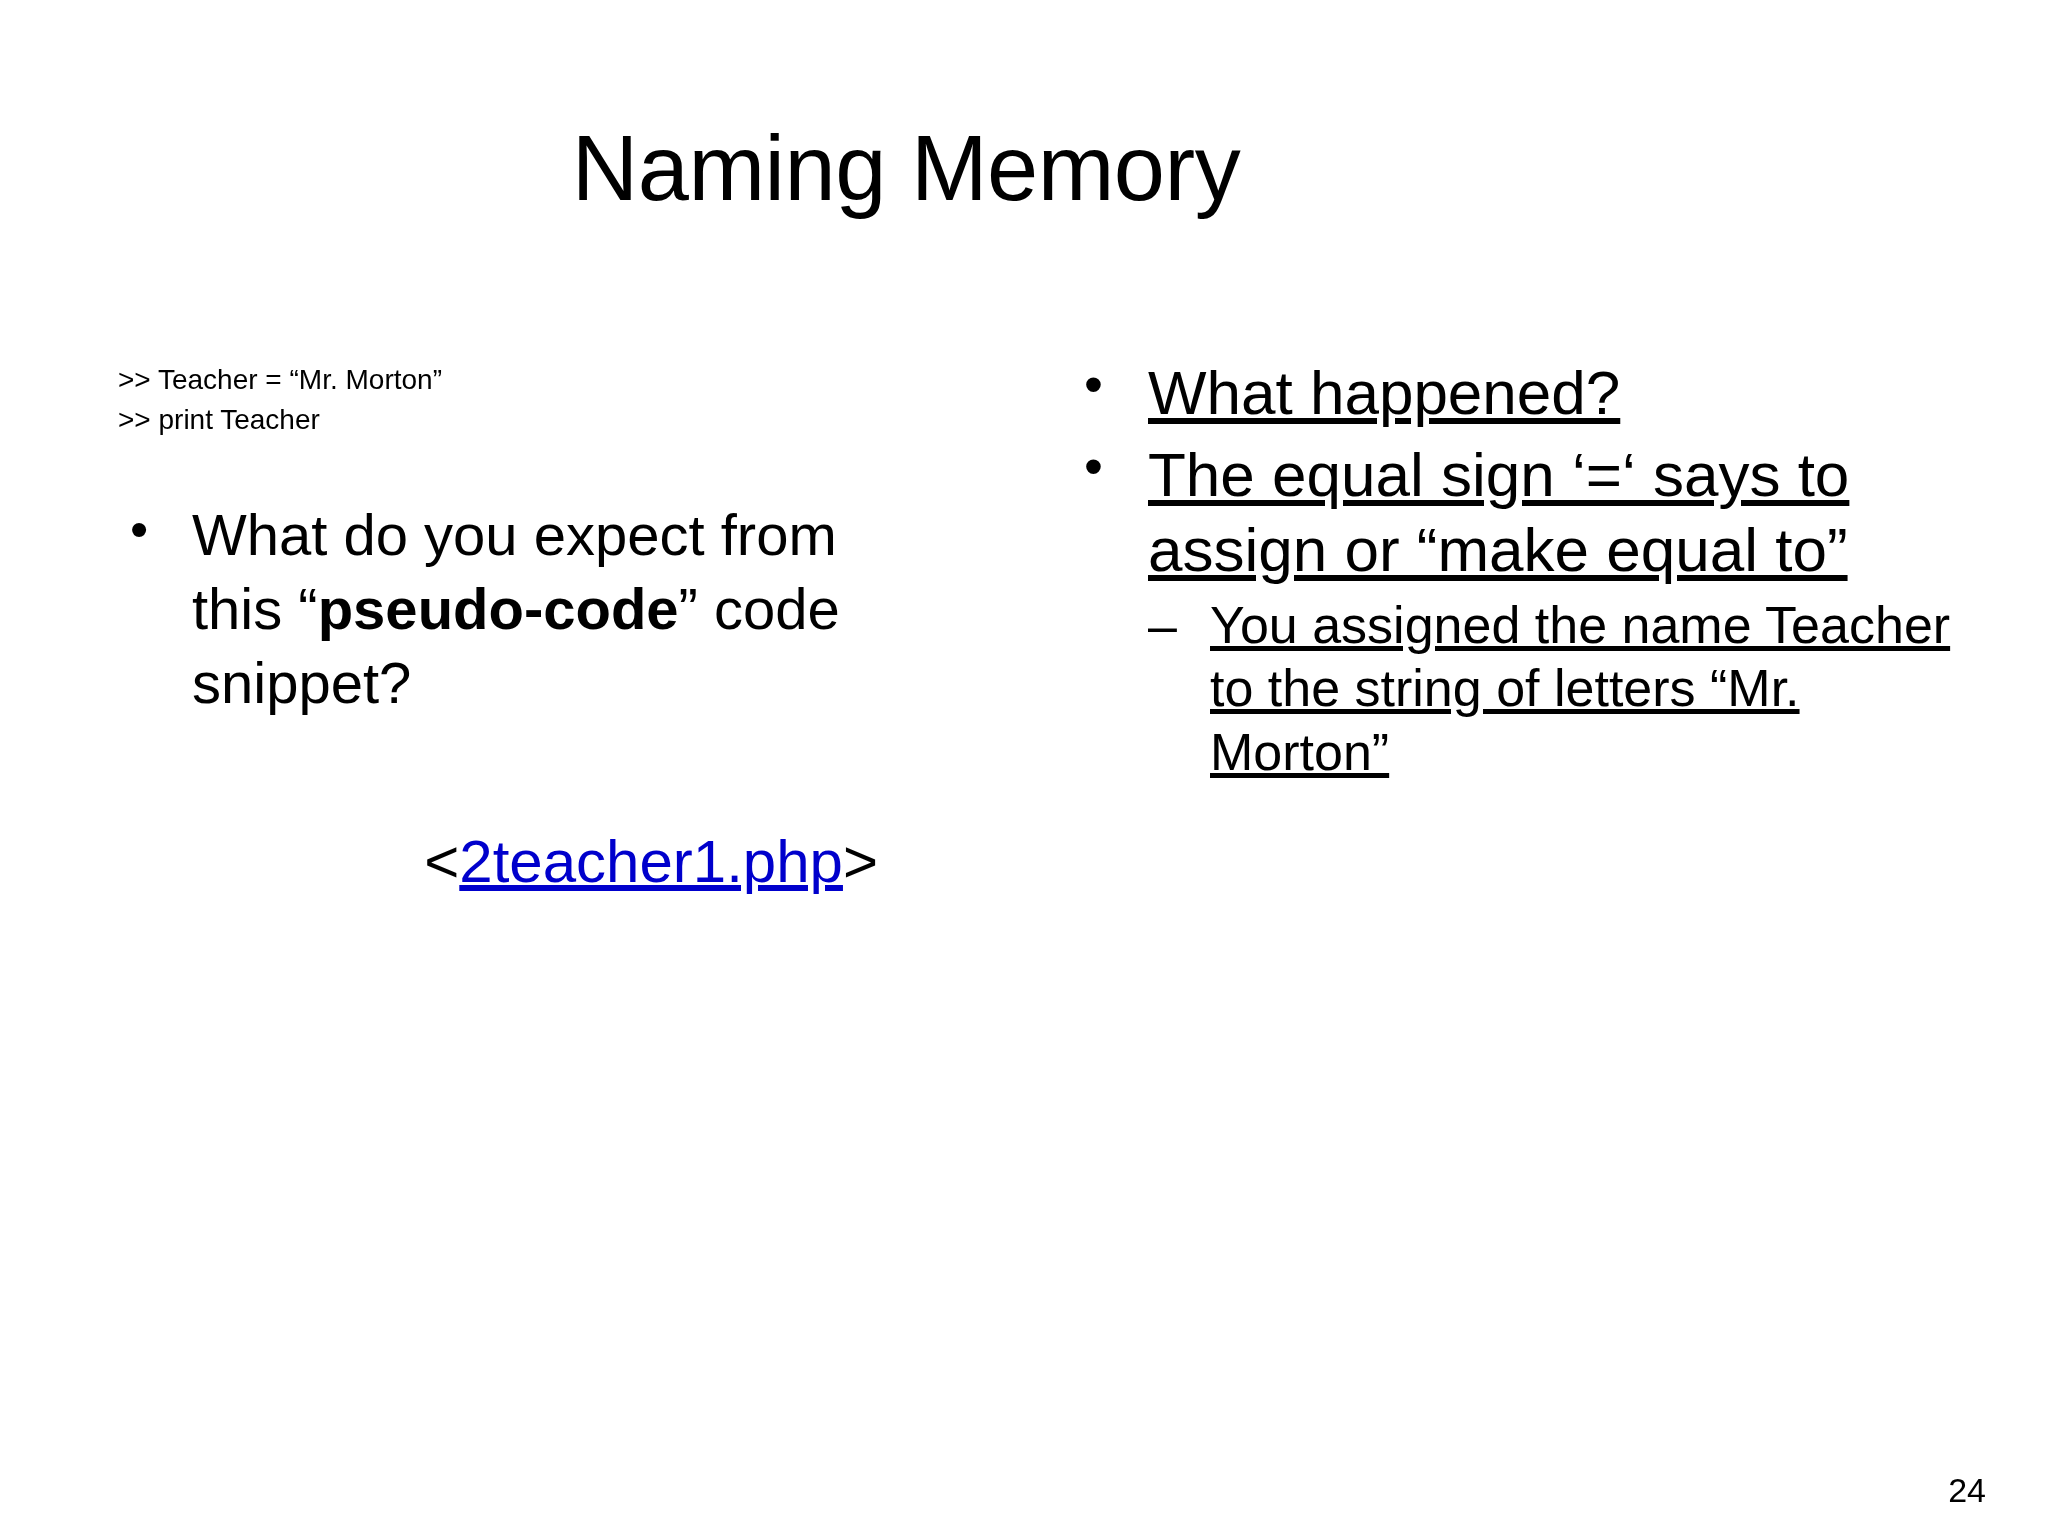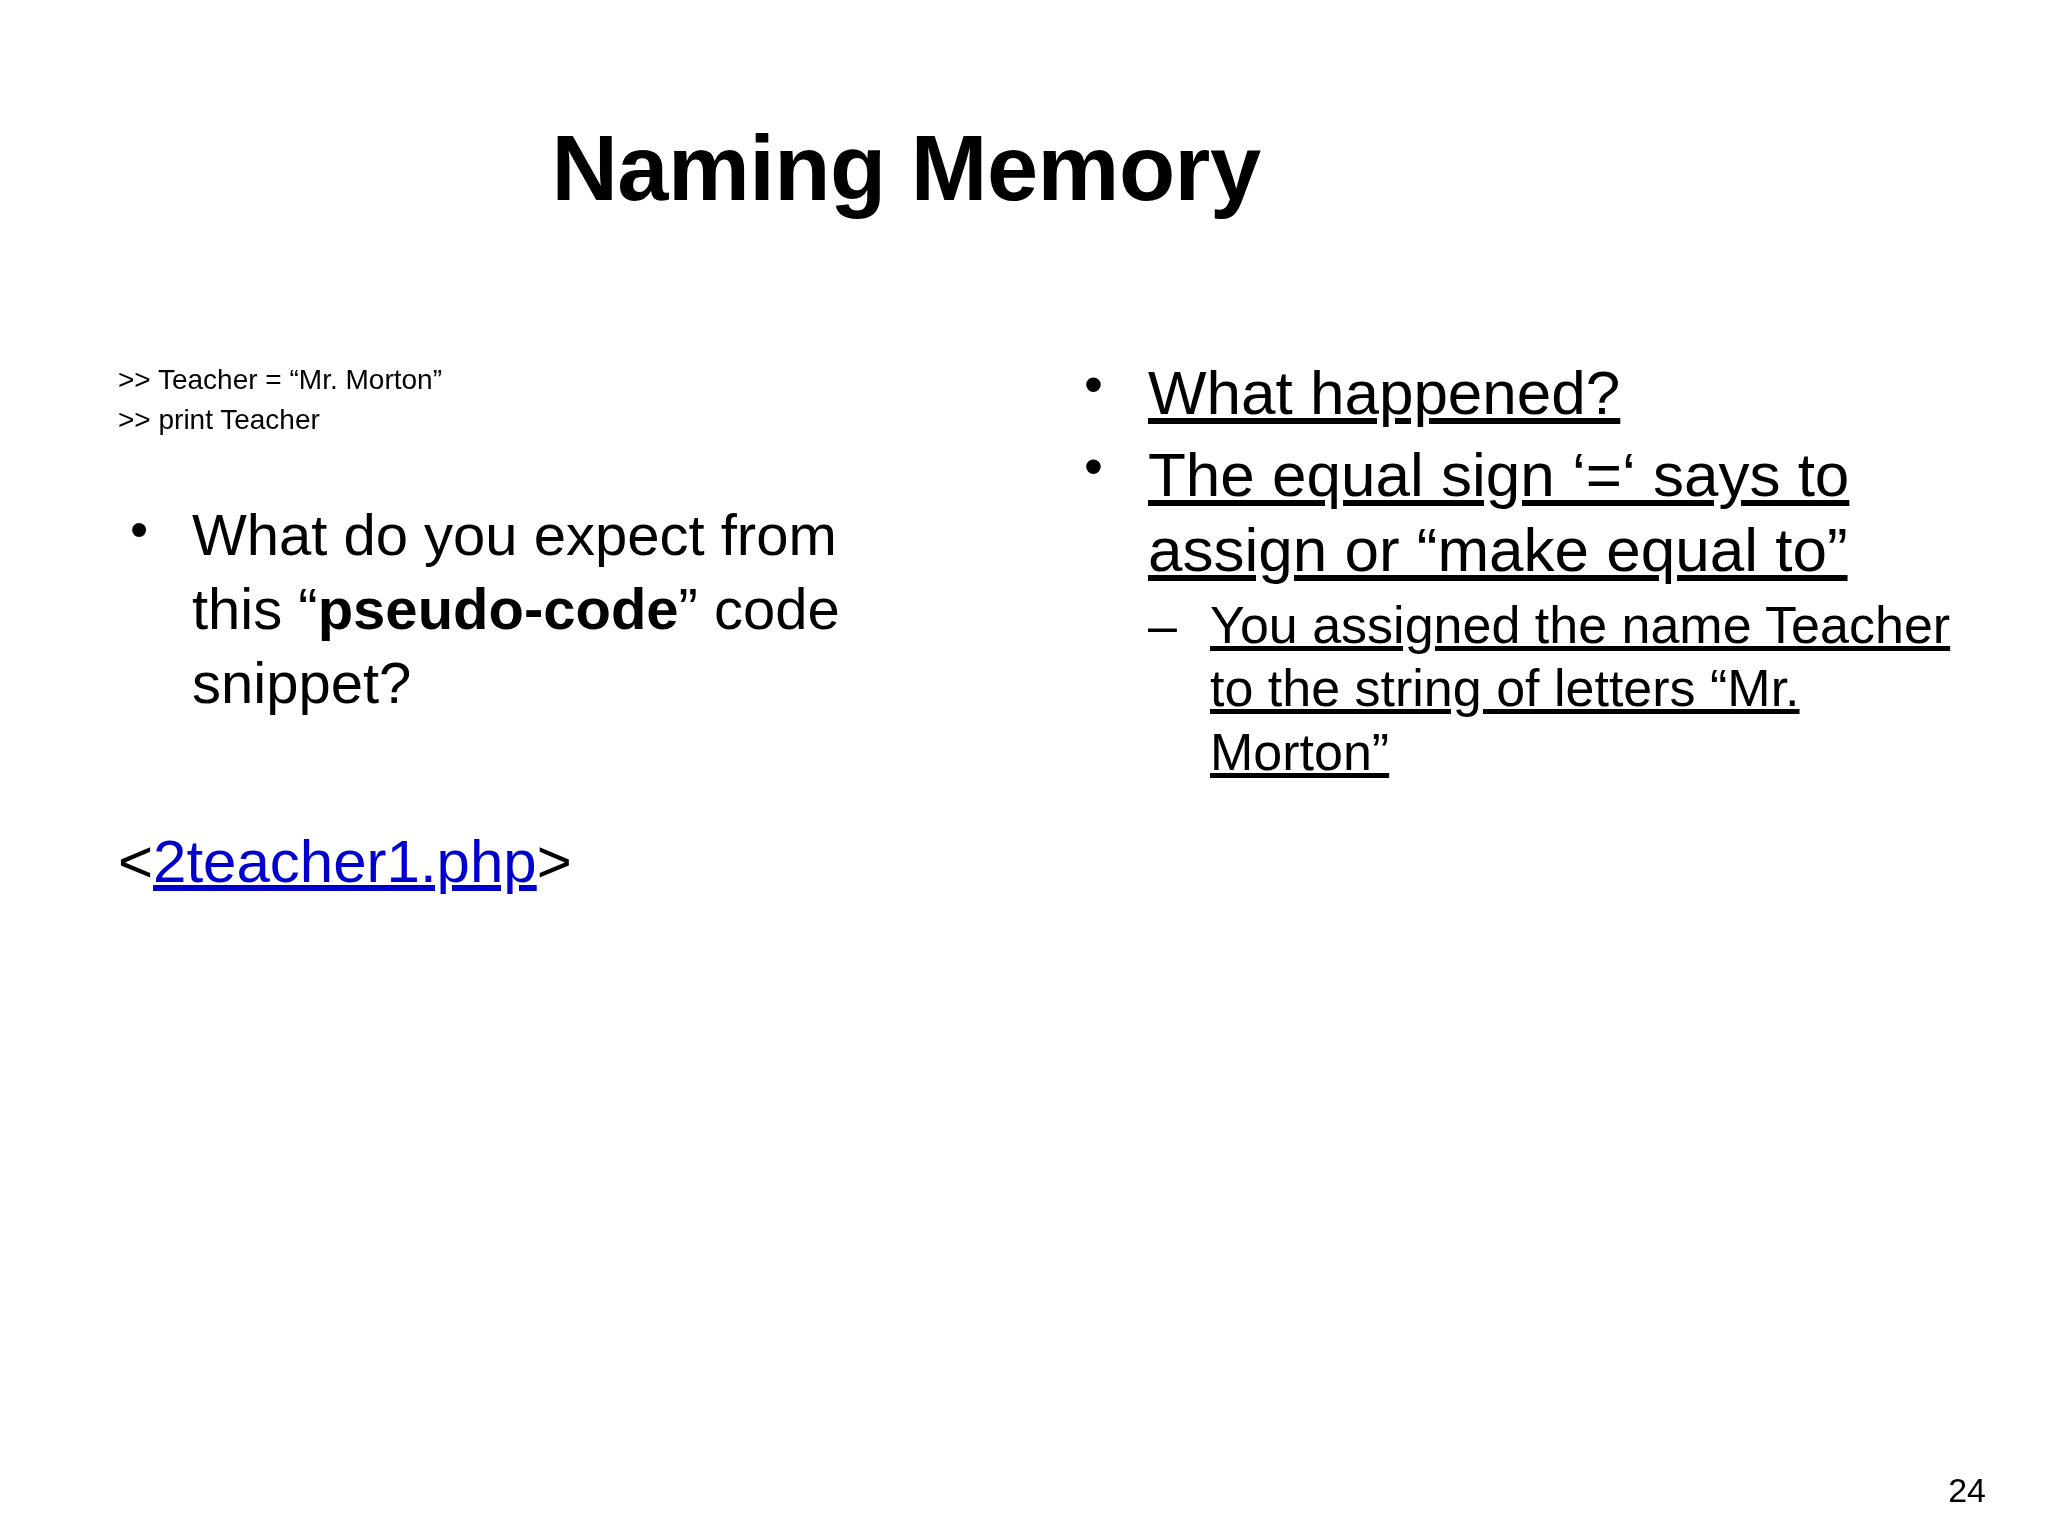--- a/index.html
+++ b/index.html
@@ -23,21 +23,21 @@
     background: #ffffff;
   }
   .slide-title {
     position: absolute;
     left: 0;
     top: 120px;
     width: 1812px;
     text-align: center;
     font-size: 92px;
     line-height: 1.05;
-    font-weight: 700;
+    font-weight: 400;
     letter-spacing: -0.5px;
   }
 
   
   .col-left {
     position: absolute;
     left: 118px;
     top: 360px;
     width: 760px;
   }
@@ -72,20 +72,21 @@
   li.bullet b { font-weight: 700; }
 
   .plain-line {
     font-size: 60px;
     line-height: 1.2;
     font-weight: 400;
   }
   .link-line {
     font-size: 60px;
     line-height: 1.2;
+    text-align: right;
   }
   .link-line a {
     color: #0000cc;
     text-decoration: underline;
   }
 
   
   .col-right {
     position: absolute;
     left: 1070px;

